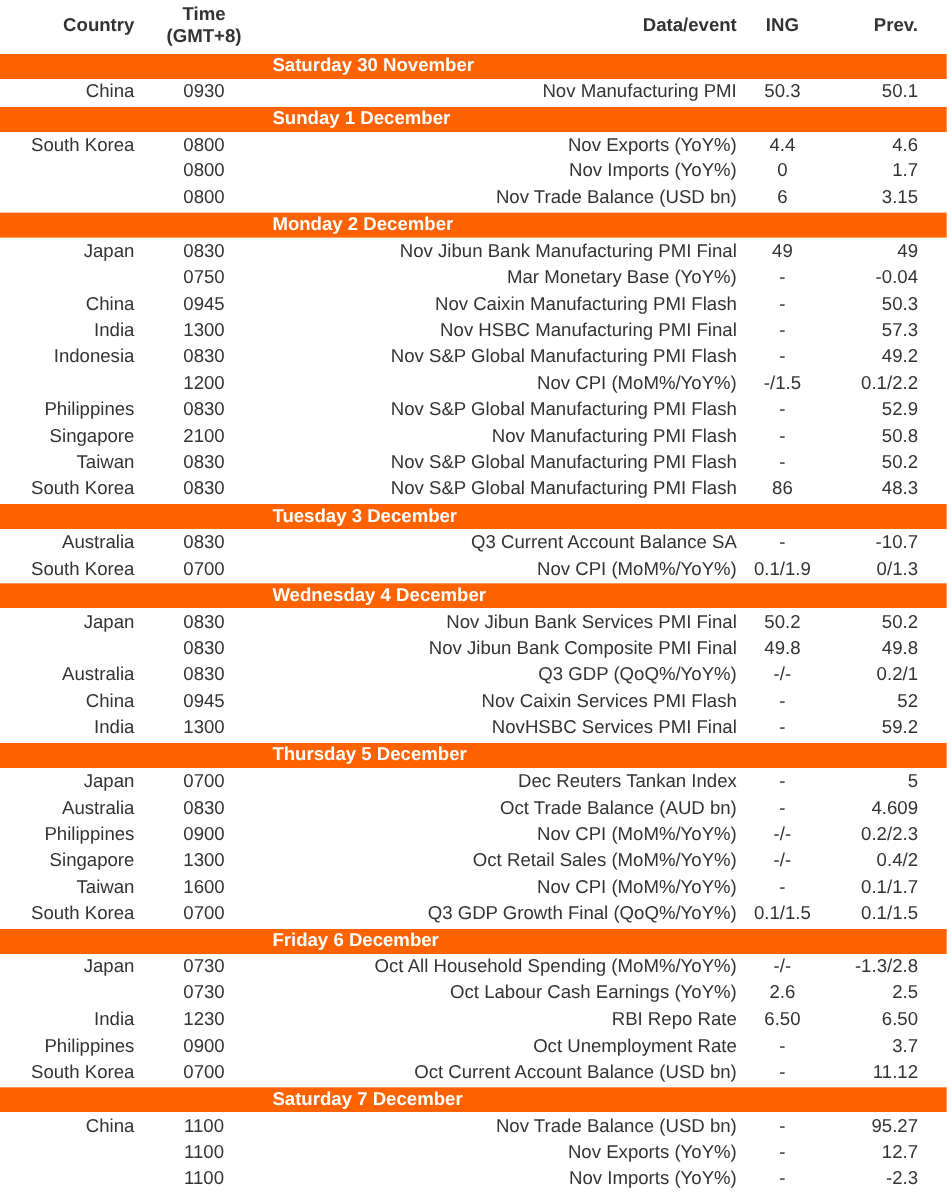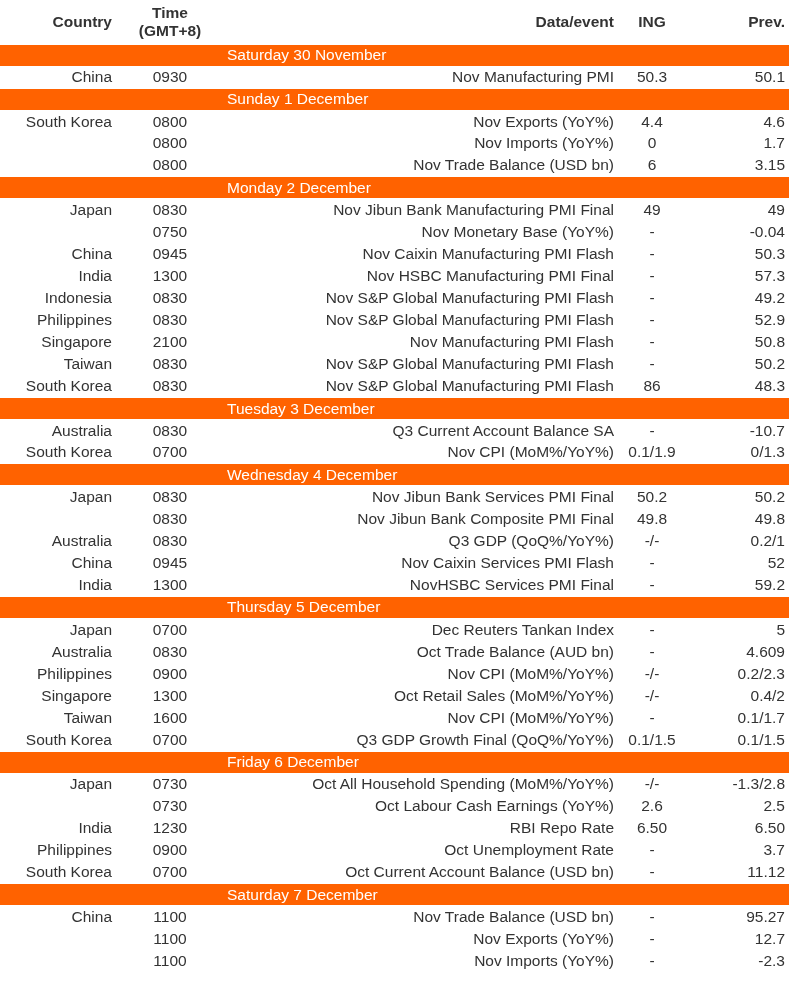--- a/index.html
+++ b/index.html
@@ -24,30 +24,30 @@
     font-weight:bold; font-size:15.5px; white-space:nowrap; overflow:hidden;
   }
   td {
     height:22.1px; padding:0; vertical-align:middle;
     white-space:nowrap; overflow:hidden;
   }
   .c-country { text-align:right; padding-right:6px;margin-top:12px; }
   .c-time    { text-align:center; }
   .c-event   { text-align:right;  padding-left:5px; }
   .c-ing     { text-align:center; }
-  .c-prev    { text-align:right; padding-right:4px; }
+  .c-prev    { text-align:right; padding-right:24px; }
 
   th.c-time div { line-height:18px; }
 
   tr.banner-row td {
     background:var(--accent);
     border-top:1px solid #ffffff;
     border-bottom:1px solid #ffffff;
     color:var(--banner-text);
-    font-weight:normal;
+    font-weight:bold;
     padding-left:227px;
     text-align:left;
   }
 </style>
 </head>
 <body>
 
 <table class="calendar">
   <colgroup>
     <col class="col-country">
@@ -109,21 +109,21 @@
       <tr>
         <td class="c-country">Japan</td>
         <td class="c-time">0830</td>
         <td class="c-event">Nov Jibun Bank Manufacturing PMI Final</td>
         <td class="c-ing">49</td>
         <td class="c-prev">49</td>
       </tr>
       <tr>
         <td class="c-country"></td>
         <td class="c-time">0750</td>
-        <td class="c-event">Nov Monetary Base (YoY%)</td>
+        <td class="c-event">Mar Monetary Base (YoY%)</td>
         <td class="c-ing">-</td>
         <td class="c-prev">-0.04</td>
       </tr>
       <tr>
         <td class="c-country">China</td>
         <td class="c-time">0945</td>
         <td class="c-event">Nov Caixin Manufacturing PMI Flash</td>
         <td class="c-ing">-</td>
         <td class="c-prev">50.3</td>
       </tr>
@@ -133,20 +133,27 @@
         <td class="c-event">Nov HSBC Manufacturing PMI Final</td>
         <td class="c-ing">-</td>
         <td class="c-prev">57.3</td>
       </tr>
       <tr>
         <td class="c-country">Indonesia</td>
         <td class="c-time">0830</td>
         <td class="c-event">Nov S&amp;P Global Manufacturing PMI Flash</td>
         <td class="c-ing">-</td>
         <td class="c-prev">49.2</td>
+      </tr>
+      <tr>
+        <td class="c-country"></td>
+        <td class="c-time">1200</td>
+        <td class="c-event">Nov CPI (MoM%/YoY%)</td>
+        <td class="c-ing">-/1.5</td>
+        <td class="c-prev">0.1/2.2</td>
       </tr>
       <tr>
         <td class="c-country">Philippines</td>
         <td class="c-time">0830</td>
         <td class="c-event">Nov S&amp;P Global Manufacturing PMI Flash</td>
         <td class="c-ing">-</td>
         <td class="c-prev">52.9</td>
       </tr>
       <tr>
         <td class="c-country">Singapore</td>

